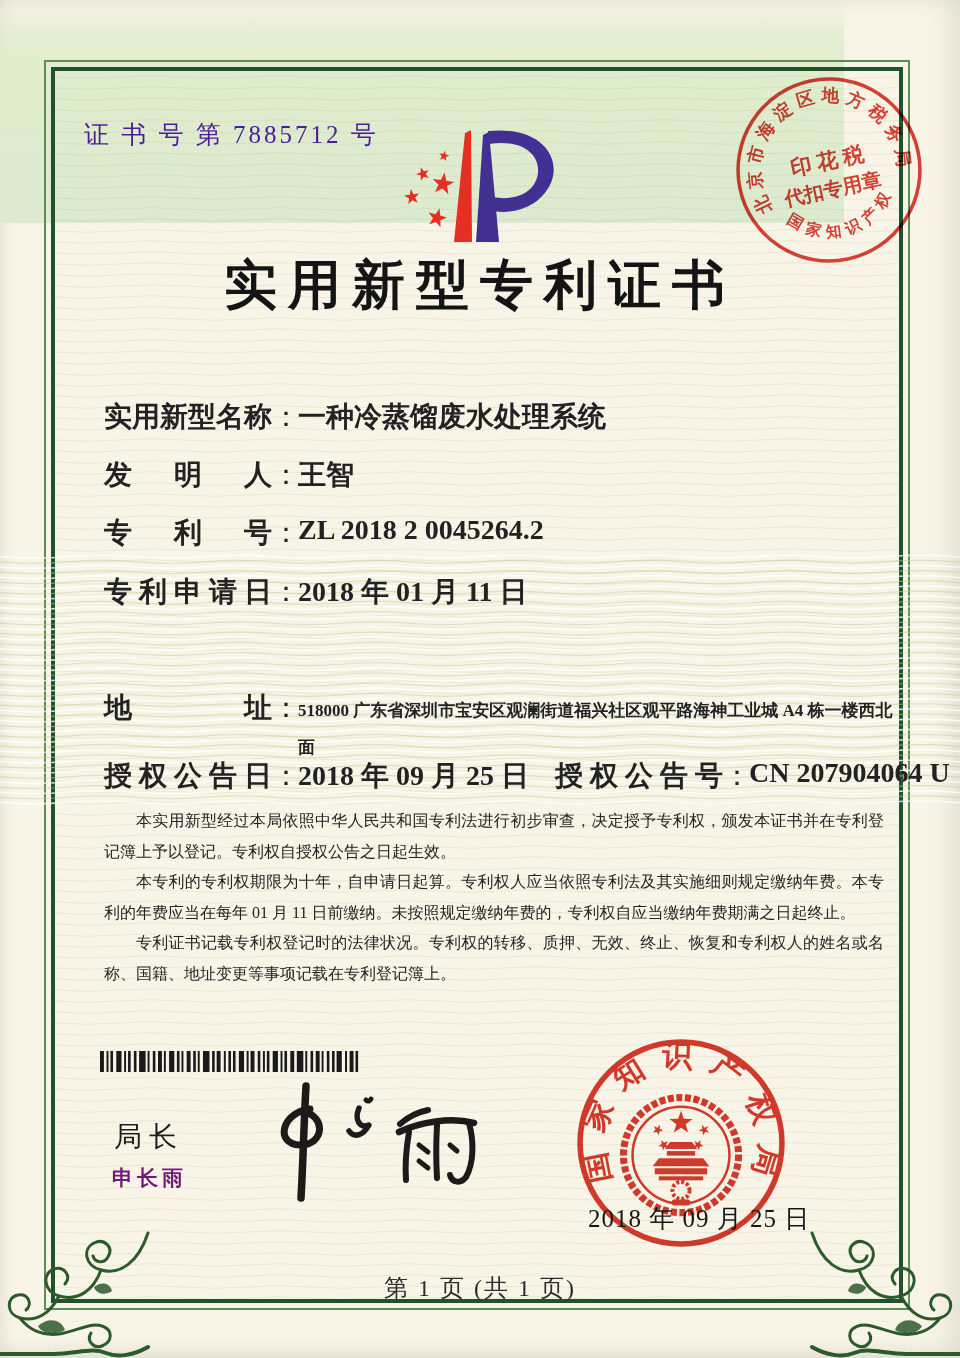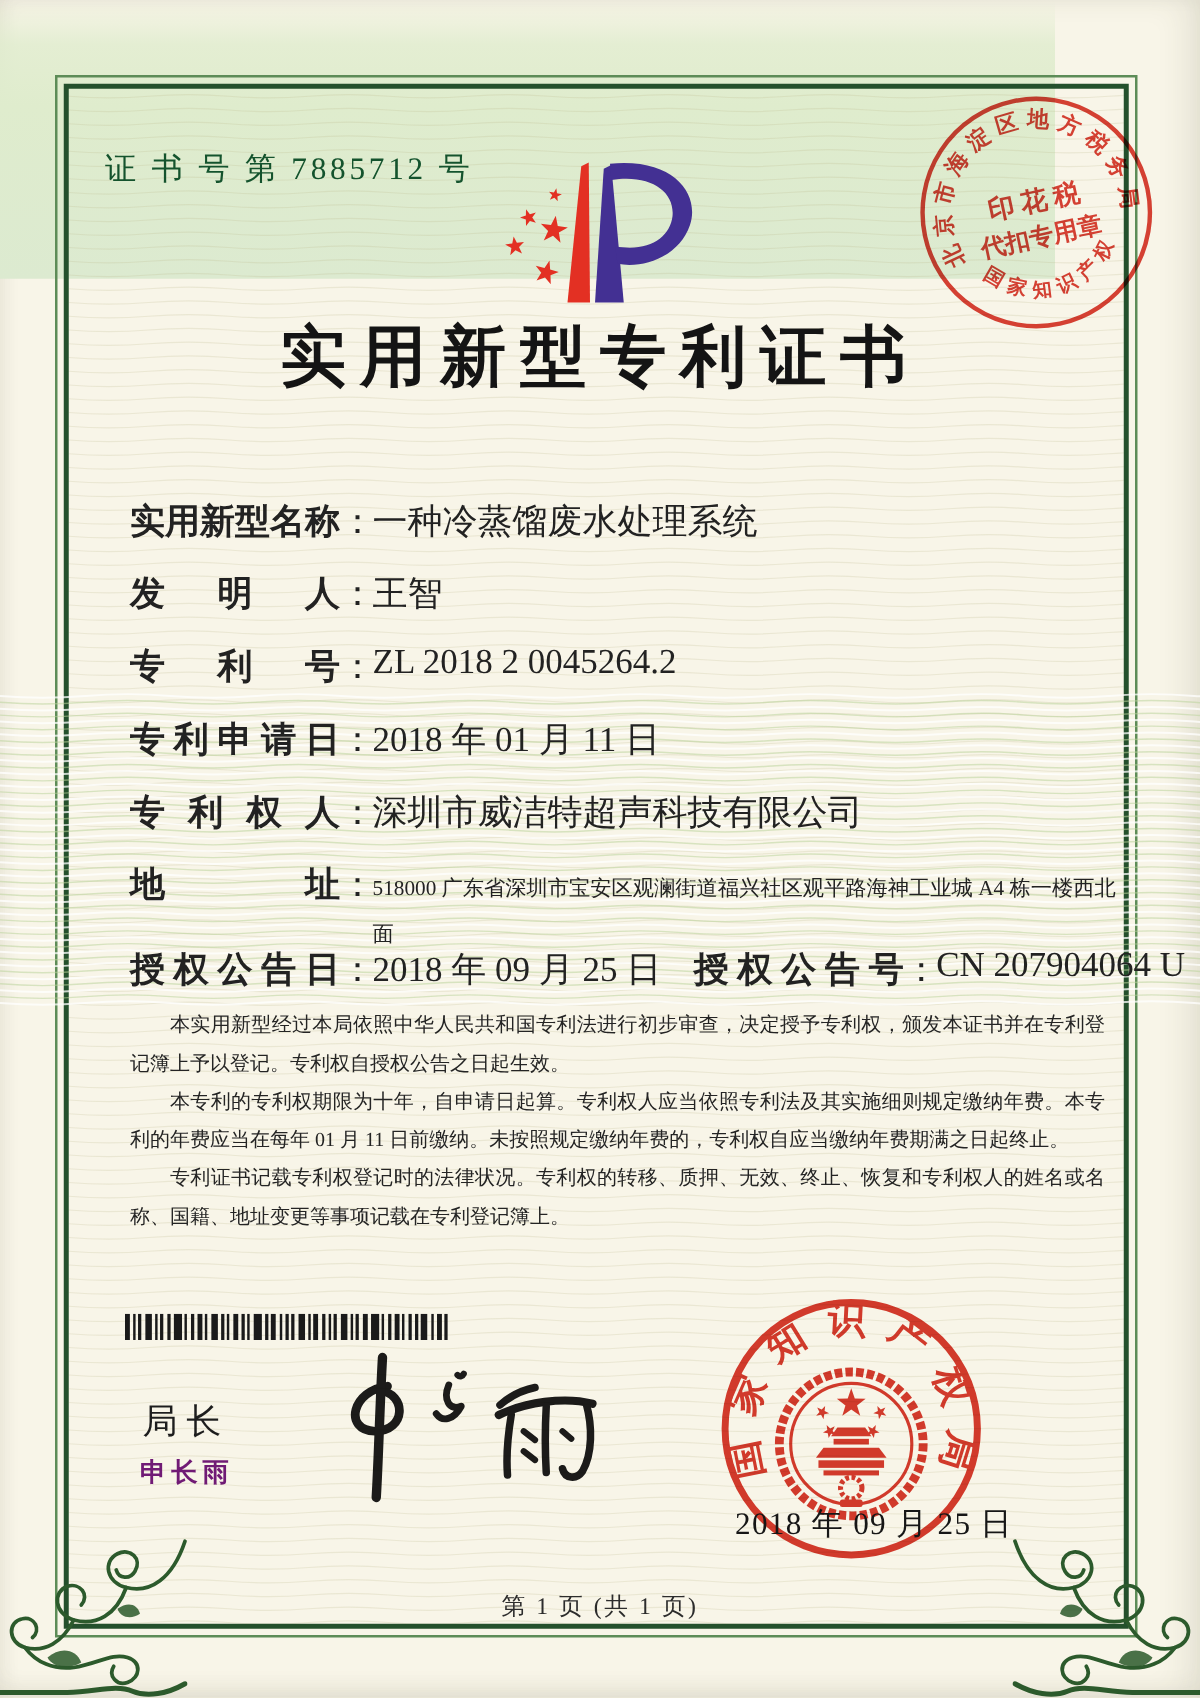--- a/index.html
+++ b/index.html
@@ -10,35 +10,35 @@
     box-shadow:inset -14px 0 22px rgba(60,60,40,.08), inset 0 -10px 16px rgba(60,60,40,.05), inset 6px 0 14px rgba(60,60,40,.04);
   }
   
   #frame-outer{position:absolute;left:44px;top:60px;width:866px;height:1250px;
     border:2px solid #5d8c57;box-sizing:border-box;}
   #frame-inner{position:absolute;left:5px;top:5px;right:5px;bottom:5px;
     border:4px solid #24502c;}
   .abs{position:absolute;}
   #waves-page{position:absolute;left:55px;top:71px;width:844px;height:1228px;}
 
-  #cert-no{left:84px;top:118px;font-size:25px;letter-spacing:3px;color:#14532d;}
+  #cert-no{left:84px;top:118px;font-size:25px;letter-spacing:3px;color:#4c1d95;}
 
   #logo{left:388px;top:118px;width:190px;height:150px;}
 
   .stamp{mix-blend-mode:multiply;}
   #tax-stamp{left:733px;top:74px;width:192px;height:192px;transform:rotate(-12deg);opacity:.95;}
   #office-seal{left:574px;top:1036px;width:214px;height:214px;opacity:.96;z-index:4;}
 
   #title{left:0;top:250px;width:100%;text-align:center;font-size:53px;font-weight:700;
     letter-spacing:11px;color:#141414;}
 
   .frow{left:104px;right:66px;font-size:28px;color:#222;}
   .flabel{display:inline-block;width:168px;text-align:justify;text-align-last:justify;vertical-align:top;font-weight:bold;}
   .fcolon{display:inline-block;width:26px;vertical-align:top;}
-  .fvalue{vertical-align:top;}
+  .fvalue{vertical-align:top;font-weight:bold;}
   #row-addr{display:flex;}
   #row-addr .fvalue{flex:1;font-size:17px;line-height:37px;padding-top:3px;}
   #row-grant{}
   #grant-no-field{position:absolute;left:451px;top:0;white-space:nowrap;}
 
   #paragraphs{left:104px;top:806px;width:780px;font-size:16px;line-height:30.5px;color:#242424;text-align:justify;}
   #paragraphs p{margin:0;text-indent:2em;}
 
   #barcode{left:100px;top:1051px;width:262px;height:21px;}
 
@@ -47,21 +47,21 @@
   #waves-band{position:absolute;left:0;top:0;width:100%;height:100%;}
   .flourish{position:absolute;width:152px;height:129px;bottom:0;}
   #flourish-left{left:-2px;}
   #flourish-right{right:-2px;transform:scaleX(-1);}
 
   #commissioner-label{left:114px;top:1118px;font-size:28px;letter-spacing:7px;font-weight:400;color:#1d1d1d;z-index:3;}
   #commissioner-name{left:112px;top:1164px;font-size:21px;letter-spacing:4px;font-weight:600;color:#701a75;z-index:3;font-family:Liberation Serif, serif;}
   #signature{left:250px;top:1078px;width:238px;height:132px;z-index:3;mix-blend-mode:multiply;}
   #issue-date{left:588px;top:1202px;font-size:25px;letter-spacing:1px;color:#161616;z-index:6;}
 
-  #footer{left:0;top:1272px;width:100%;text-align:center;font-size:19px;letter-spacing:2px;color:#2c2c2c;}
+  #footer{left:0;top:1272px;width:100%;text-align:center;font-size:24px;letter-spacing:2px;color:#2c2c2c;}
 
   svg text{font-family:"Liberation Serif","DejaVu Serif",serif;}
 </style>
 </head>
 <body>
 
 <div id="page">
 
   <svg id="waves-page" viewBox="0 0 844 1228">
       <path d="M0 6 q 32 2.5 64 0 q 32 -2.5 64 0 q 32 2.5 64 0 q 32 -2.5 64 0 q 32 2.5 64 0 q 32 -2.5 64 0 q 32 2.5 64 0 q 32 -2.5 64 0 q 32 2.5 64 0 q 32 -2.5 64 0 q 32 2.5 64 0 q 32 -2.5 64 0 q 32 2.5 64 0 q 32 -2.5 64 0" fill="none" stroke="#b9b489" stroke-width="1" opacity="0.22"></path>
@@ -300,23 +300,20 @@
   </div>
   <div class="frow abs" style="top:456px">
     <span class="flabel">发明人</span><span class="fcolon">：</span><span class="fvalue">王智</span>
   </div>
   <div class="frow abs" style="top:514px">
     <span class="flabel">专利号</span><span class="fcolon">：</span><span class="fvalue">ZL 2018 2 0045264.2</span>
   </div>
   <div class="frow abs" style="top:573px">
     <span class="flabel">专利申请日</span><span class="fcolon">：</span><span class="fvalue">2018 年 01 月 11 日</span>
   </div>
-  <div class="frow abs" style="top:631px">
-    <span class="flabel">专利权人</span><span class="fcolon">：</span><span class="fvalue">深圳市威洁特超声科技有限公司</span>
-  </div>
   <div id="row-addr" class="frow abs" style="top:689px">
     <span class="flabel">地址</span>
       <span class="fcolon">：</span>
       <span class="fvalue">518000 广东省深圳市宝安区观澜街道福兴社区观平路海神工业城 A4 栋一楼西北面</span>
   </div>
   <div id="row-grant" class="frow abs" style="top:757px">
     <span class="flabel">授权公告日</span><span class="fcolon">：</span><span class="fvalue">2018 年 09 月 25 日</span>
     <span id="grant-no-field"><span class="flabel">授权公告号</span><span class="fcolon">：</span><span class="fvalue">CN 207904064 U</span></span>
   </div>
 

